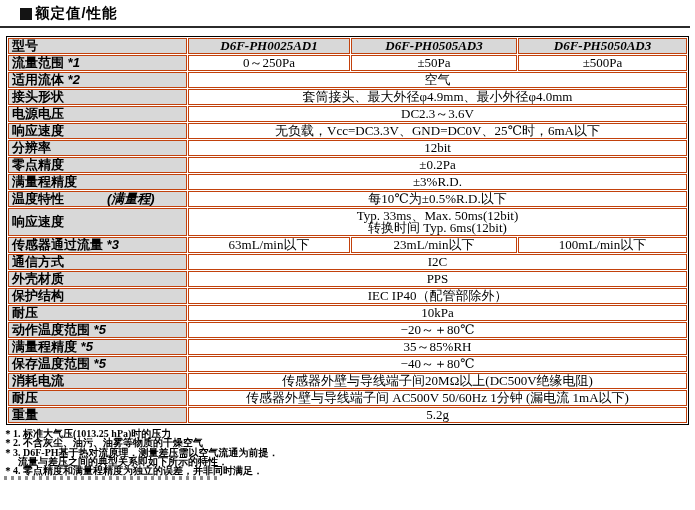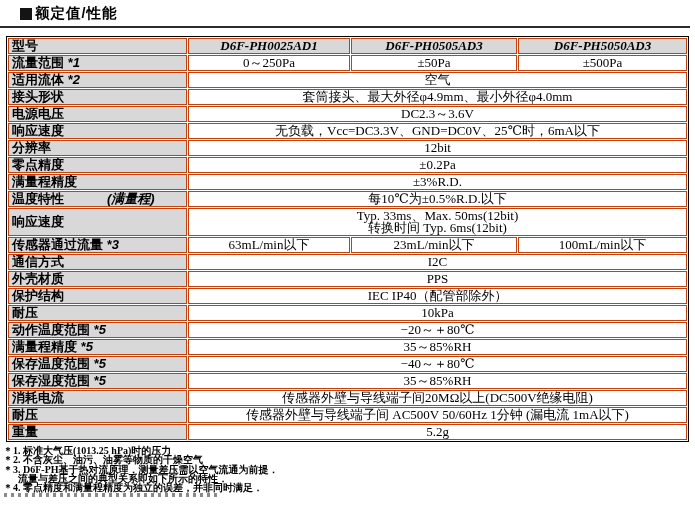--- a/index.html
+++ b/index.html
@@ -148,24 +148,20 @@
       </tr>
       <tr>
         <td class="label"><span>满量程精度</span><span class="note"> *5</span></td>
         <td colspan="3" class="value">35～85%RH</td>
       </tr>
       <tr>
         <td class="label"><span>保存温度范围</span><span class="note"> *5</span></td>
         <td colspan="3" class="value">−40～＋80℃</td>
       </tr>
       <tr>
-        <td class="label"><span>保存湿度范围</span><span class="note"> *5</span></td>
-        <td colspan="3" class="value">35～85%RH</td>
-      </tr>
-      <tr>
         <td class="label"><span>消耗电流</span></td>
         <td colspan="3" class="value">传感器外壁与导线端子间20MΩ以上(DC500V绝缘电阻)</td>
       </tr>
       <tr>
         <td class="label"><span>耐压</span></td>
         <td colspan="3" class="value">传感器外壁与导线端子间 AC500V  50/60Hz 1分钟 (漏电流 1mA以下)</td>
       </tr>
       <tr>
         <td class="label"><span>重量</span></td>
         <td colspan="3" class="value">5.2g</td>

